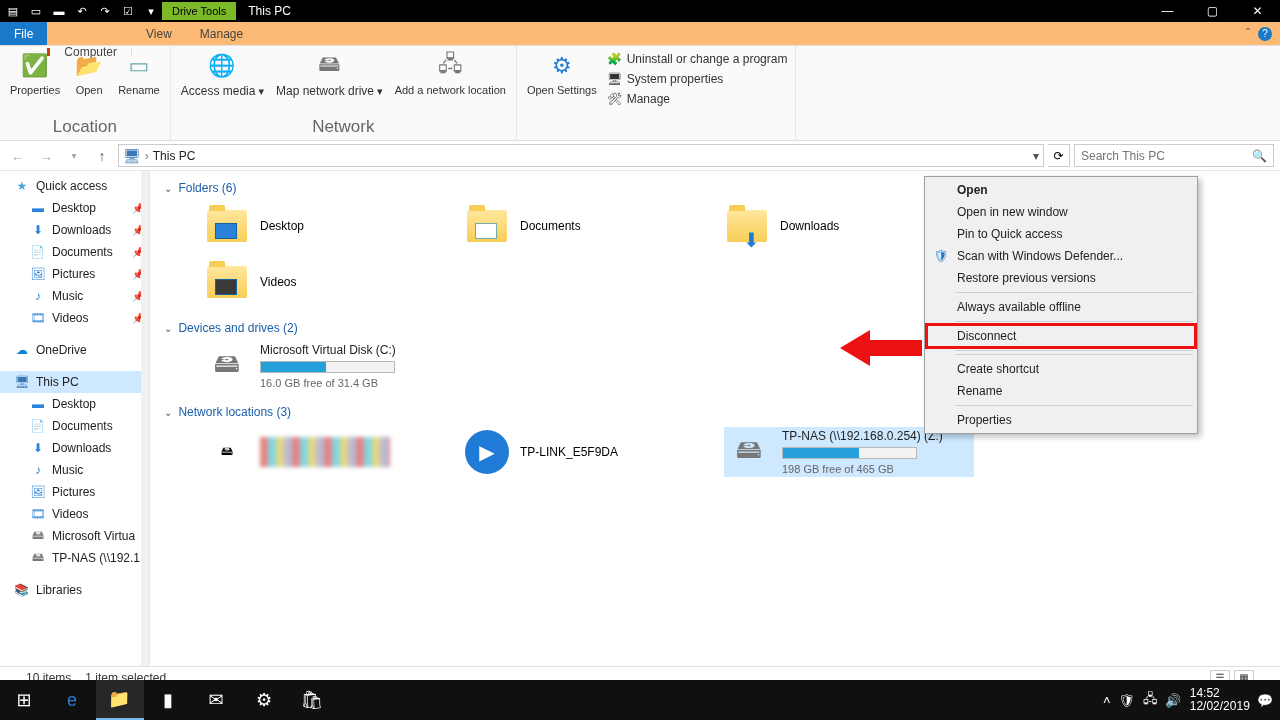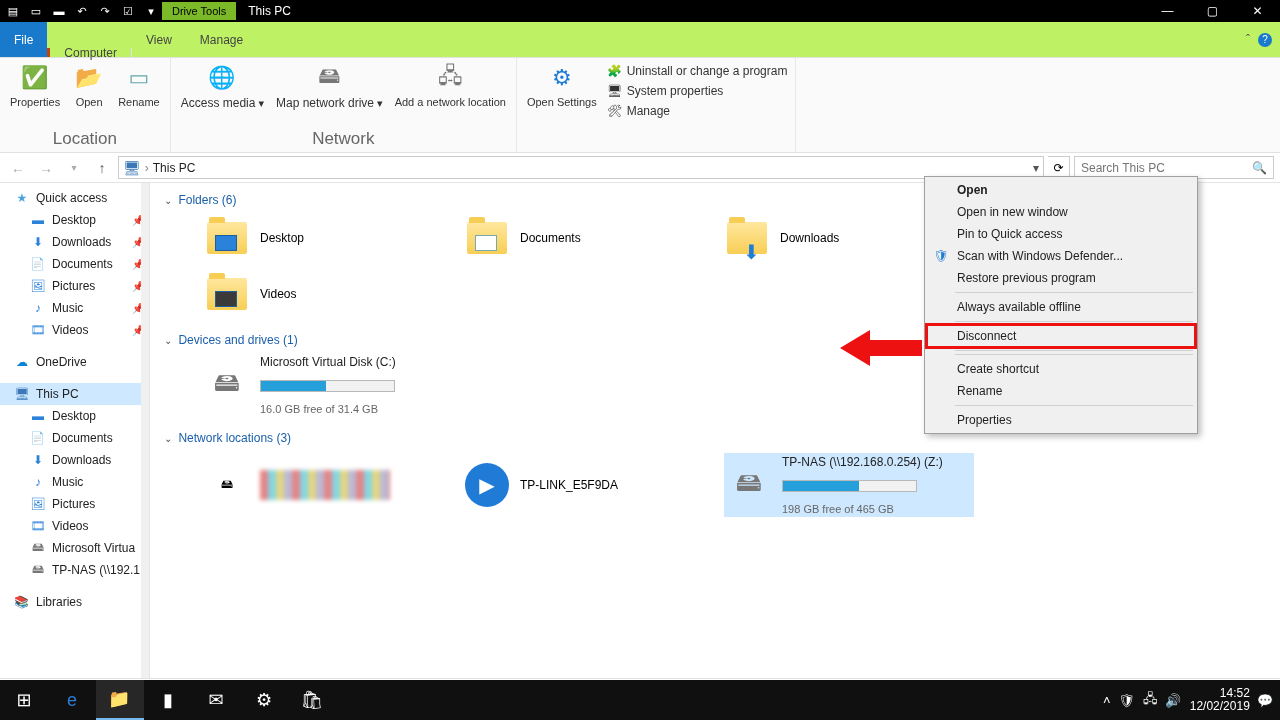--- a/index.html
+++ b/index.html
@@ -8,21 +8,21 @@
 
 .titlebar { height: 22px; background: #000; color: #fff; display: flex; align-items: center; }
 .titlebar-left { display: flex; align-items: center; gap: 1px; padding-left: 2px; }
 .qat-icon { width: 22px; height: 18px; display: flex; align-items: center; justify-content: center; color: #fff; font-size: 11px; }
 .ribbon-contextual { background: #7bb928; color: #000; padding: 3px 10px; font-size: 11px; }
 .ribbon-title { padding: 3px 12px; color: #fff; font-size: 12px; }
 .titlebar-right { margin-left: auto; display: flex; }
 .win-btn { width: 45px; height: 22px; display: flex; align-items: center; justify-content: center; color: #fff; font-size: 12px; }
 
 
-.ribbon-tabs { height: 36px; border-bottom: 1px solid #e1e1e1; display: flex; align-items: stretch; background: #bef264; }
+.ribbon-tabs { height: 24px; border-bottom: 1px solid #e1e1e1; display: flex; align-items: stretch; background: #fdba74; }
 .ribbon-tab { padding: 4px 14px; font-size: 12px; color: #444; display: flex; align-items: center; cursor: default; }
 .ribbon-tab.file { background: #1979ca; color: #fff; }
 .ribbon-tab.active { border-left: 3px solid #c2410c; border-right: 1px solid #e1e1e1; margin-top: 26px; }
 .ribbon-collapse-help { margin-left: auto; display: flex; align-items: center; gap: 8px; padding-right: 8px; }
 .help-ic { width: 14px; height: 14px; border-radius: 50%; background: #1979ca; color: #fff; font-size: 10px; display: flex; align-items: center; justify-content: center; }
 
 
 .ribbon-body { height: 95px; border-bottom: 1px solid #e1e1e1; display: flex; background: #fafafa; }
 .ribbon-group { border-right: 1px solid #e8e8e8; display: flex; flex-direction: column; padding: 2px 4px 1px; }
 .ribbon-group-items { flex: 1; display: flex; align-items: flex-start; }
@@ -67,21 +67,21 @@
 .folder-shape::before { content:""; position:absolute; top:-5px; left:2px; width:16px; height:6px; background:#f7ce55; border-radius:2px 2px 0 0; }
 .folder-overlay { position:absolute; bottom:3px; left:8px; width:22px; height:16px; background:#2a82da; border:1px solid #1a5fa0; }
 .folder-overlay.doc { background:#fff; border:1px solid #7aa; }
 .folder-overlay.dl { background:none; border:none; color:#1f7bd6; font-size:20px; left:16px; bottom:-2px; }
 .folder-overlay.pic { background:#fff; border:1px solid #aaa; }
 .folder-overlay.vid { background:#3a3a3a; }
 
 .drive-item { display: flex; align-items: center; gap: 10px; width: 250px; }
 .drive-item.selected { background: #cde8ff; padding: 2px; }
 .drive-ic { width: 46px; height: 46px; display: flex; align-items: center; justify-content: center; font-size: 26px; color: #777; }
-.drive-info { display: flex; flex-direction: column; gap: 11px; }
+.drive-info { display: flex; flex-direction: column; gap: 4px; }
 .drive-name { font-size: 12px; color: #222; }
 .drive-bar { width: 135px; height: 12px; border: 1px solid #b8b8b8; background: #f2f2f2; }
 .drive-fill { height: 100%; background: #26a0da; }
 .drive-free { font-size: 11px; color: #666; }
 
 .net-item { display: flex; align-items: center; gap: 10px; width: 230px; }
 .net-ic { width: 46px; height: 46px; display: flex; align-items: center; justify-content: center; }
 .pixelated { width: 130px; height: 30px; background: repeating-linear-gradient(90deg,#d66,#d66 8px,#6cd 8px,#6cd 16px,#dc6 16px,#dc6 24px,#aac 24px,#aac 32px); filter: blur(2px); opacity: .8; }
 .play-circle { width: 44px; height: 44px; border-radius: 50%; background: #1f7bd6; display:flex; align-items:center; justify-content:center; color:#fff; font-size:20px; }
 
@@ -99,21 +99,21 @@
 .cm-item.highlighted { outline: 3px solid #e11; outline-offset: -1px; background: #f0f0f0; }
 
 
 .red-arrow { position: absolute; top: 326px; left: 840px; z-index: 60; }
 
 
 .taskbar { position: absolute; bottom: 0; left: 0; right: 0; height: 40px; background: #101010; display: flex; align-items: center; }
 .task-btn { width: 48px; height: 40px; display: flex; align-items: center; justify-content: center; color: #fff; font-size: 18px; }
 .task-btn.active { background: #272727; border-bottom: 2px solid #76b9ed; }
 .tray { margin-left: auto; display: flex; align-items: center; gap: 8px; padding-right: 6px; color: #fff; }
-.tray .clock { text-align: right; font-size: 11px; line-height: 1.1; }
+.tray .clock { text-align: left; font-size: 11px; line-height: 1.1; }
 .tray-ic { font-size: 13px; }
 </style>
 </head>
 <body>
 
 <div class="titlebar">
   <div class="titlebar-left">
     <span class="qat-icon">▤</span>
     <span class="qat-icon">▭</span>
     <span class="qat-icon">▬</span>
@@ -349,21 +349,21 @@
             <div class="folder-shape">
               <div class="folder-overlay vid"></div>
             </div>
           </div>
           <span>Videos</span>
         </div>
     </div>
 
     <div class="sec-head">
         <span class="chev">⌄</span>
-        <span>Devices and drives (1)</span>
+        <span>Devices and drives (2)</span>
       </div>
     <div class="item-grid">
       <div class="drive-item">
         <div class="drive-ic">🖴</div>
         <div class="drive-info">
           <span class="drive-name">Microsoft Virtual Disk (C:)</span>
           <div class="drive-bar">
               <div class="drive-fill" style="width:49%"></div>
             </div>
           <span class="drive-free">16.0 GB free of 31.4 GB</span>
@@ -410,21 +410,21 @@
 </div>
 
 <div class="context-menu">
   <div class="cm-item bold">Open</div>
   <div class="cm-item">Open in new window</div>
   <div class="cm-item">Pin to Quick access</div>
   <div class="cm-item">
       <span class="cmic">🛡</span>
       <span>Scan with Windows Defender...</span>
     </div>
-  <div class="cm-item">Restore previous program</div>
+  <div class="cm-item">Restore previous versions</div>
   <div class="cm-sep"></div>
   <div class="cm-item">Always available offline</div>
   <div class="cm-sep"></div>
   <div class="cm-item highlighted">Disconnect</div>
   <div class="cm-sep"></div>
   <div class="cm-sep"></div>
   <div class="cm-item">Create shortcut</div>
   <div class="cm-item">Rename</div>
   <div class="cm-sep"></div>
   <div class="cm-item">Properties</div>

